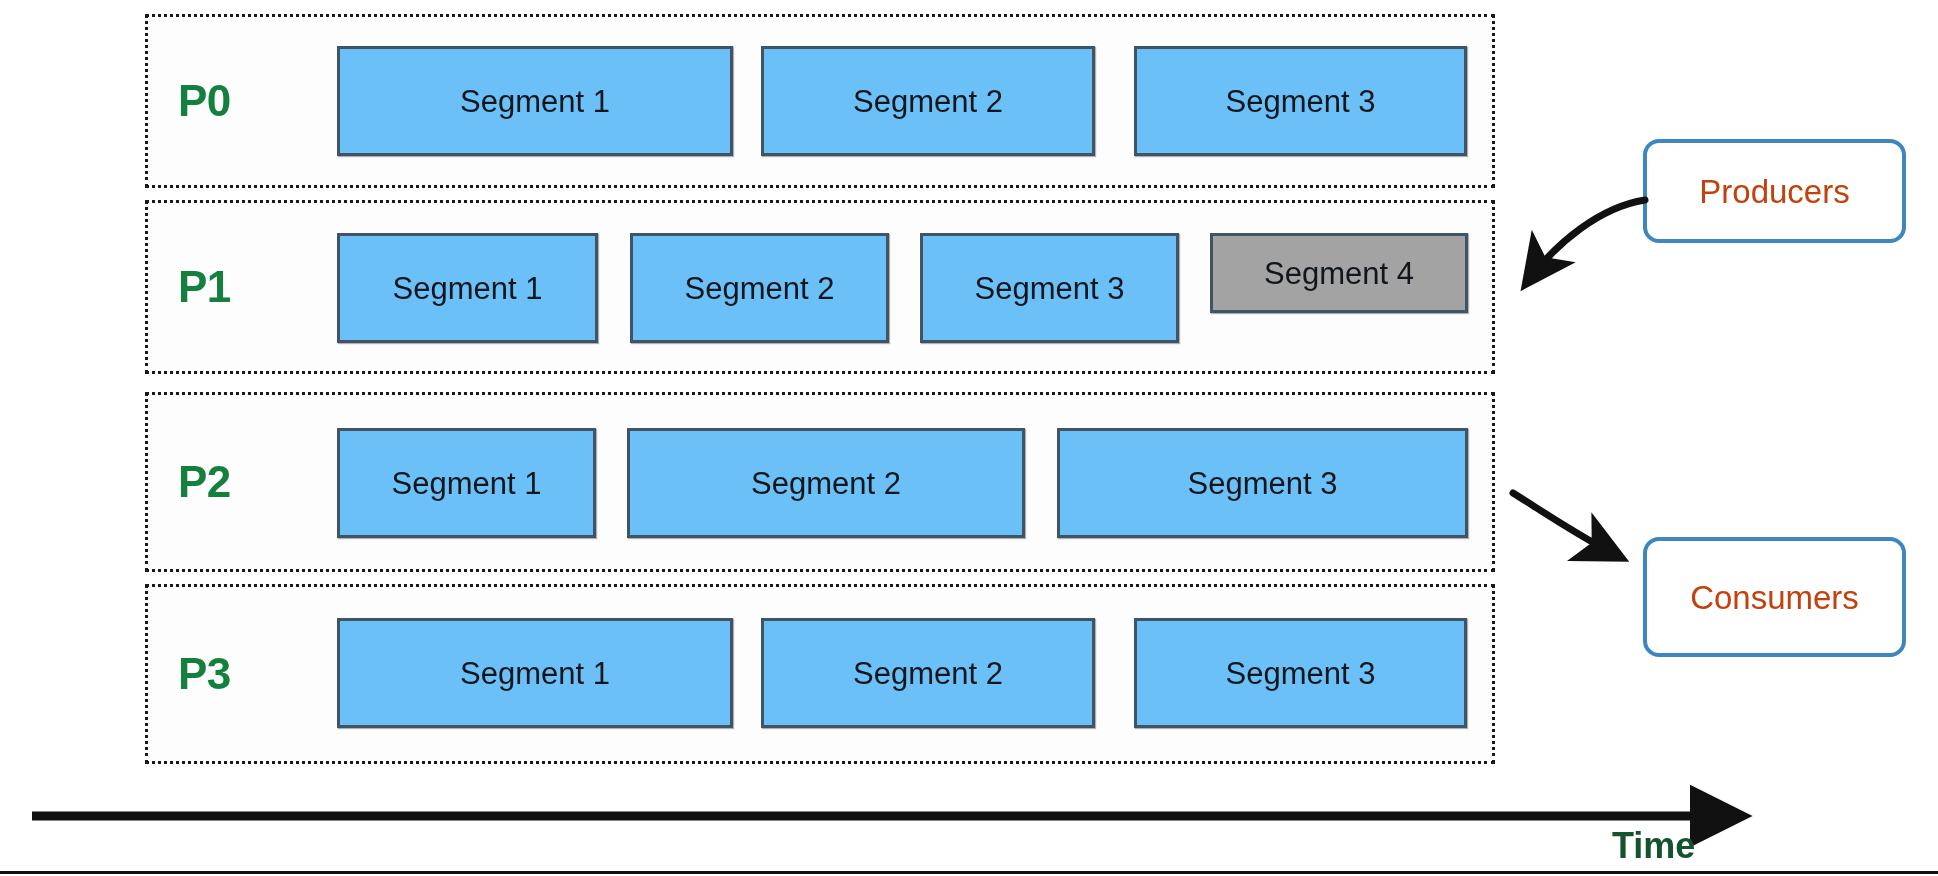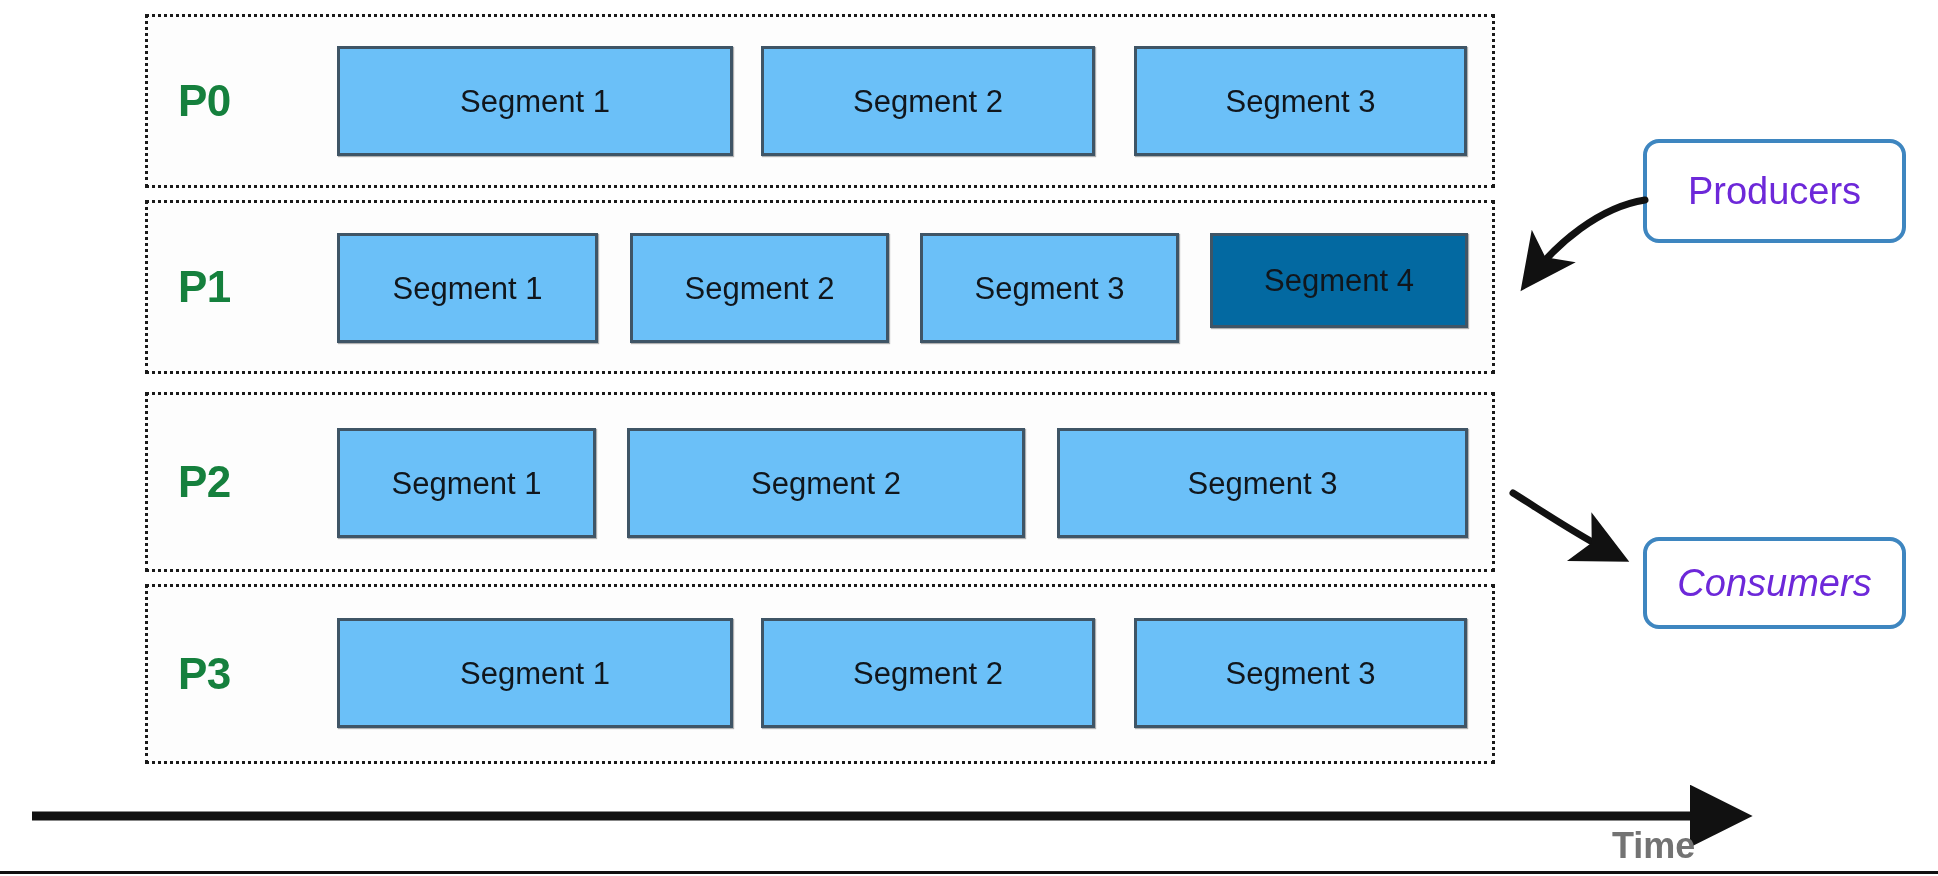--- a/index.html
+++ b/index.html
@@ -61,42 +61,42 @@
     position: absolute;
     box-sizing: border-box;
     background: #ffffff;
     border: 4px solid #3e86c0;
     border-radius: 16px;
     display: flex;
     align-items: center;
     justify-content: center;
   }
   .endpoint-label {
-    font-size: 38px;
-    color: #6d28d9;
+    font-size: 33px;
+    color: #c2410c;
     white-space: nowrap;
     line-height: 1;
   }
 
   
   #arrows {
     position: absolute;
     left: 0;
     top: 0;
     width: 1938px;
     height: 876px;
     pointer-events: none;
   }
 
   
   .time-label {
     position: absolute;
     font-size: 36px;
     font-weight: bold;
-    color: #737373;
+    color: #14532d;
     white-space: nowrap;
     line-height: 1;
     text-align: center;
   }
   .bottom-rule {
     position: absolute;
     left: 0;
     bottom: 2px;
     width: 1938px;
     height: 3px;
@@ -126,21 +126,21 @@
       </div>
       <div class="segment" style="left: 331px; top: 233px; width: 261px; height: 110px; background: rgb(107, 192, 248); border-color: rgb(63, 85, 102);">
         <span class="segment-label">Segment 1</span>
       </div>
       <div class="segment" style="left: 624px; top: 233px; width: 259px; height: 110px; background: rgb(107, 192, 248); border-color: rgb(63, 85, 102);">
         <span class="segment-label">Segment 2</span>
       </div>
       <div class="segment" style="left: 914px; top: 233px; width: 259px; height: 110px; background: rgb(107, 192, 248); border-color: rgb(63, 85, 102);">
         <span class="segment-label">Segment 3</span>
       </div>
-      <div class="segment" style="left: 1204px; top: 233px; width: 258px; height: 95px; background: #0369a1; border-color: rgb(63, 85, 102);">
+      <div class="segment" style="left: 1204px; top: 233px; width: 258px; height: 80px; background: #a3a3a3; border-color: rgb(63, 85, 102);">
         <span class="segment-label">Segment 4</span>
       </div>
       <div class="partition-row" style="left: 145px; top: 392px; width: 1350px; height: 180px; border-color: rgb(26, 26, 26);">
         <div class="partition-label">P2</div>
       </div>
       <div class="segment" style="left: 331px; top: 428px; width: 259px; height: 110px; background: rgb(107, 192, 248); border-color: rgb(63, 85, 102);">
         <span class="segment-label">Segment 1</span>
       </div>
       <div class="segment" style="left: 621px; top: 428px; width: 398px; height: 110px; background: rgb(107, 192, 248); border-color: rgb(63, 85, 102);">
         <span class="segment-label">Segment 2</span>
@@ -159,21 +159,21 @@
       </div>
       <div class="segment" style="left: 1128px; top: 618px; width: 333px; height: 110px; background: rgb(107, 192, 248); border-color: rgb(63, 85, 102);">
         <span class="segment-label">Segment 3</span>
       </div>
     </div>
 
   <div id="endpoints-layer">
       <div class="endpoint-box" style="left: 1643px; top: 139px; width: 263px; height: 104px; border-color: rgb(62, 134, 192);">
         <span class="endpoint-label">Producers</span>
       </div>
-      <div class="endpoint-box" style="left: 1643px; top: 537px; width: 263px; height: 92px; border-color: rgb(62, 134, 192); font-style: italic;">
+      <div class="endpoint-box" style="left: 1643px; top: 537px; width: 263px; height: 120px; border-color: rgb(62, 134, 192);">
         <span class="endpoint-label">Consumers</span>
       </div>
     </div>
 
   <svg id="arrows" viewBox="0 0 1938 876" xmlns="http://www.w3.org/2000/svg">
     <defs>
       <marker id="arrowhead" markerWidth="9" markerHeight="9" refX="6.6" refY="4.5" orient="auto" markerUnits="strokeWidth">
         <path d="M 0.4 0.6 L 8.4 4.5 L 0.4 8.4 L 2.4 4.5 Z" fill="#111111"></path>
       </marker>
       <marker id="arrowhead-time" markerWidth="7" markerHeight="7" refX="5.6" refY="3.5" orient="auto" markerUnits="strokeWidth">

